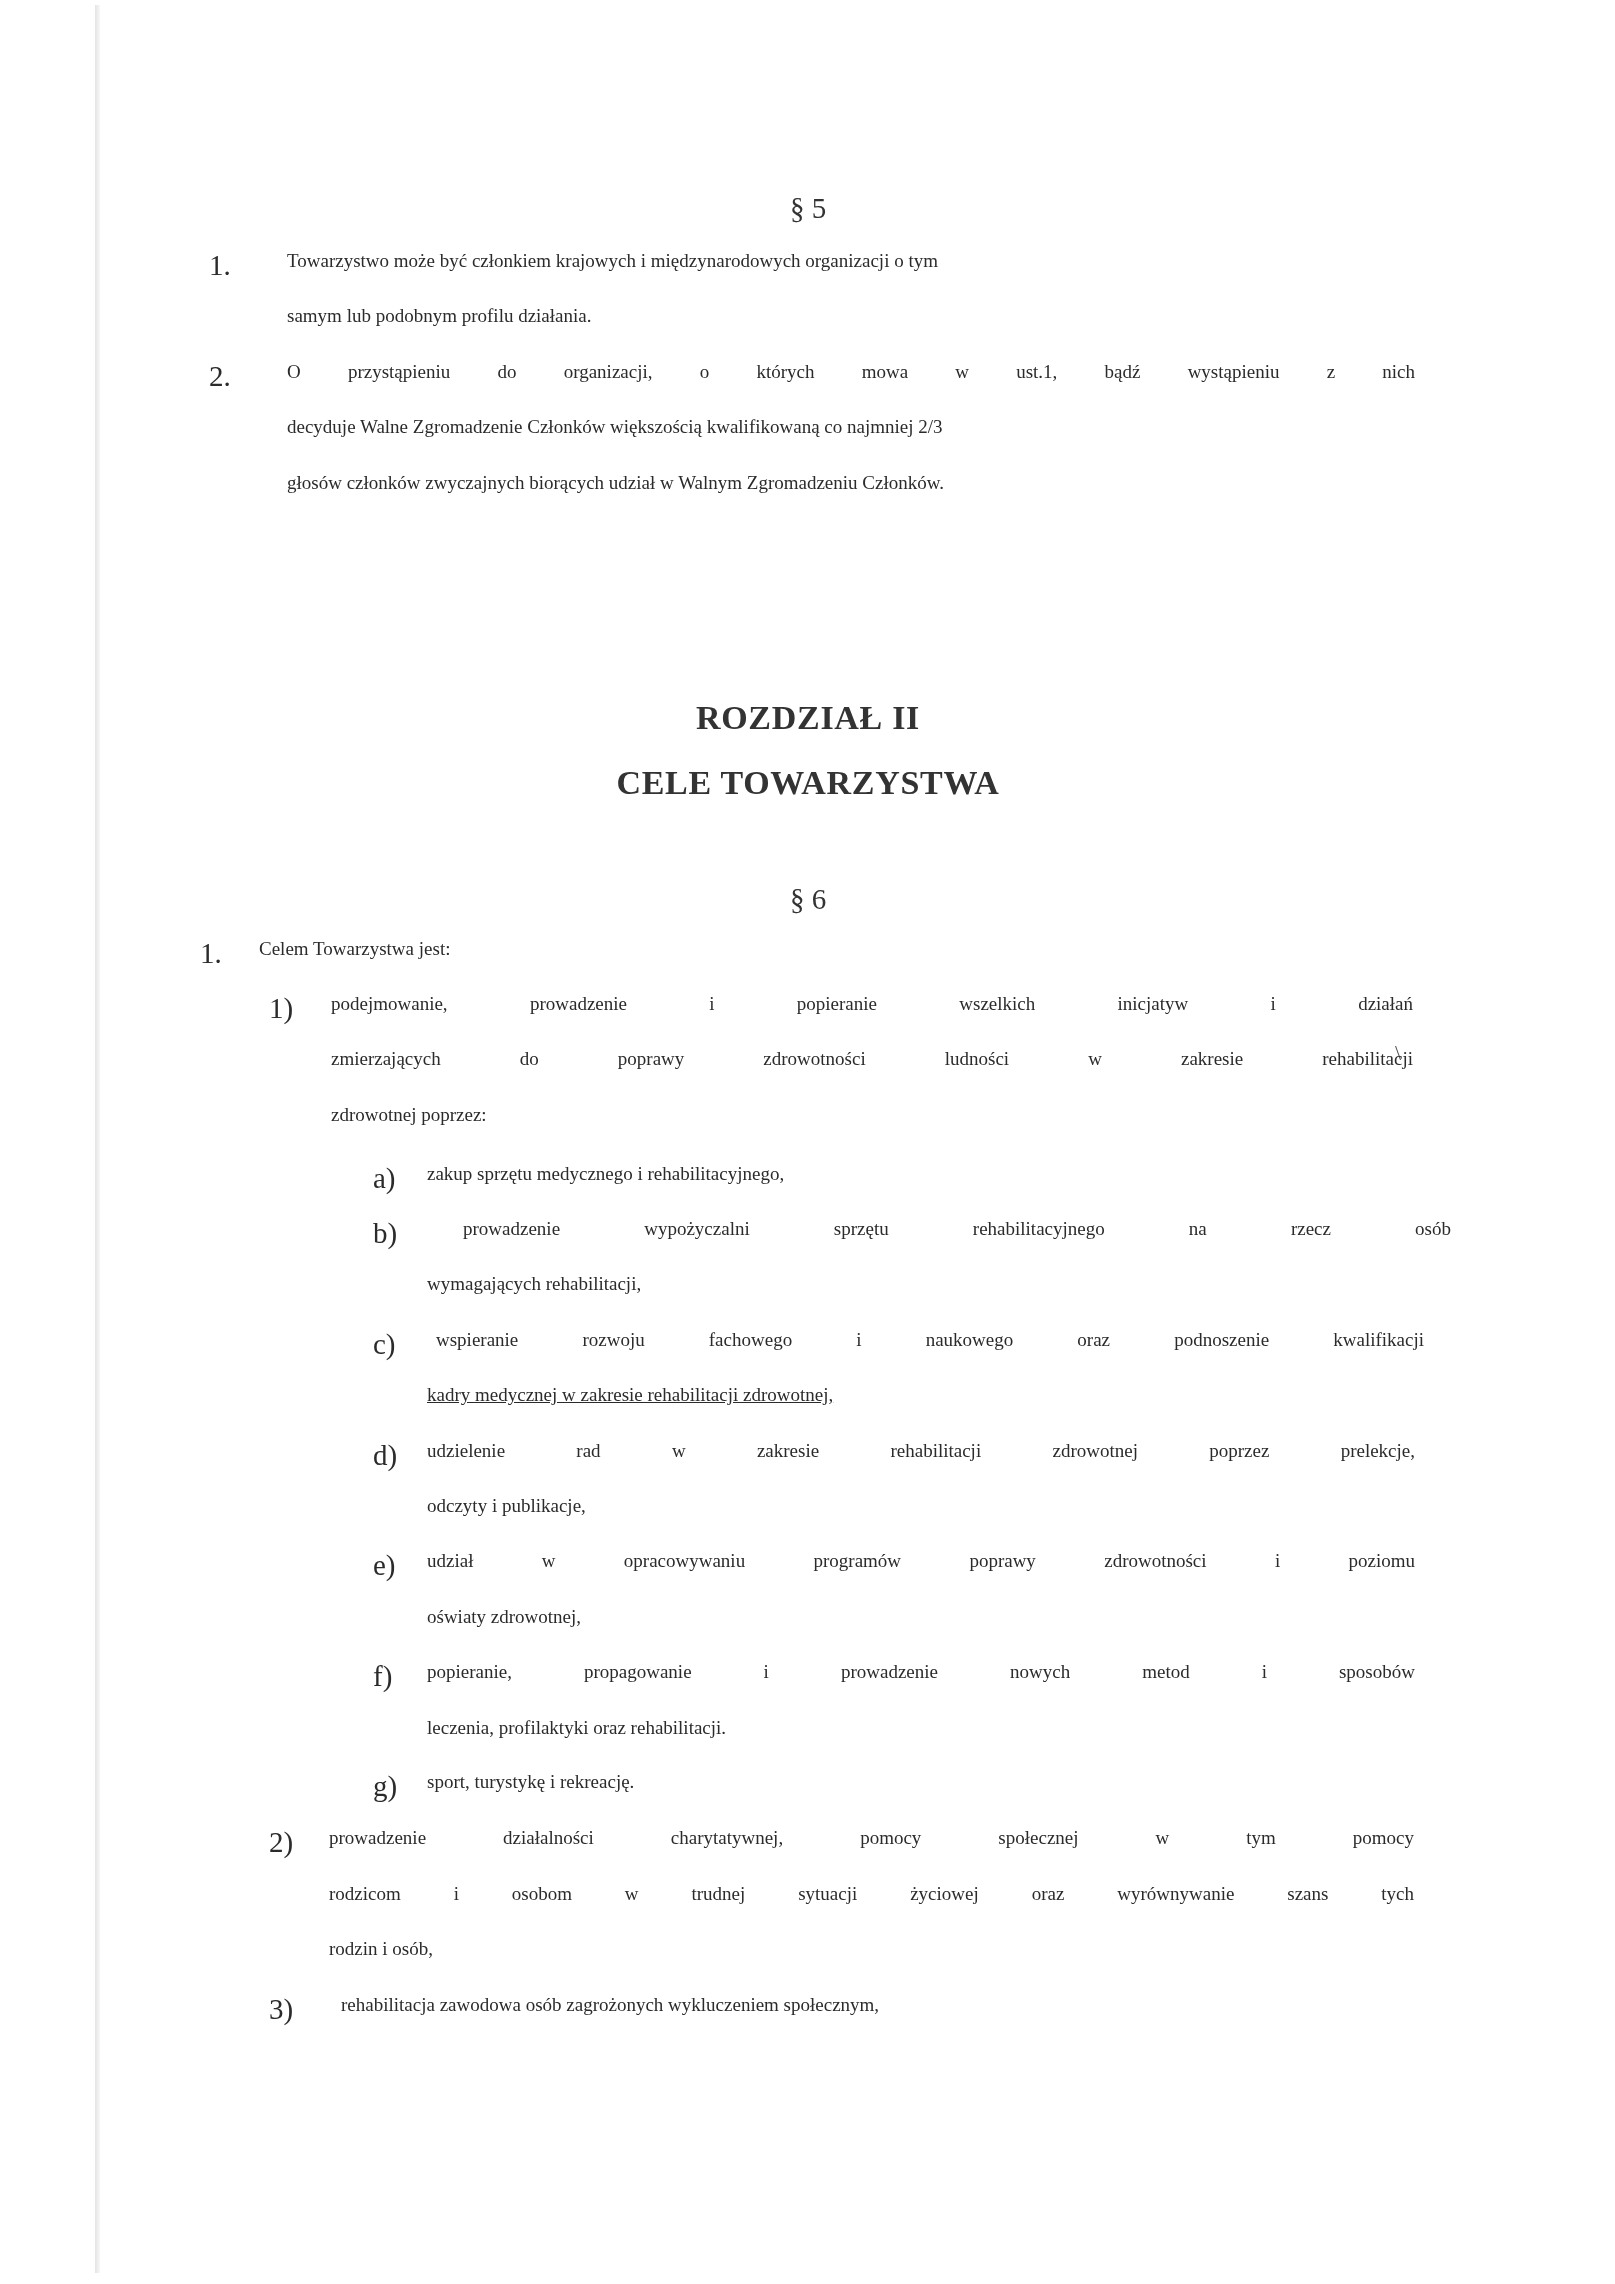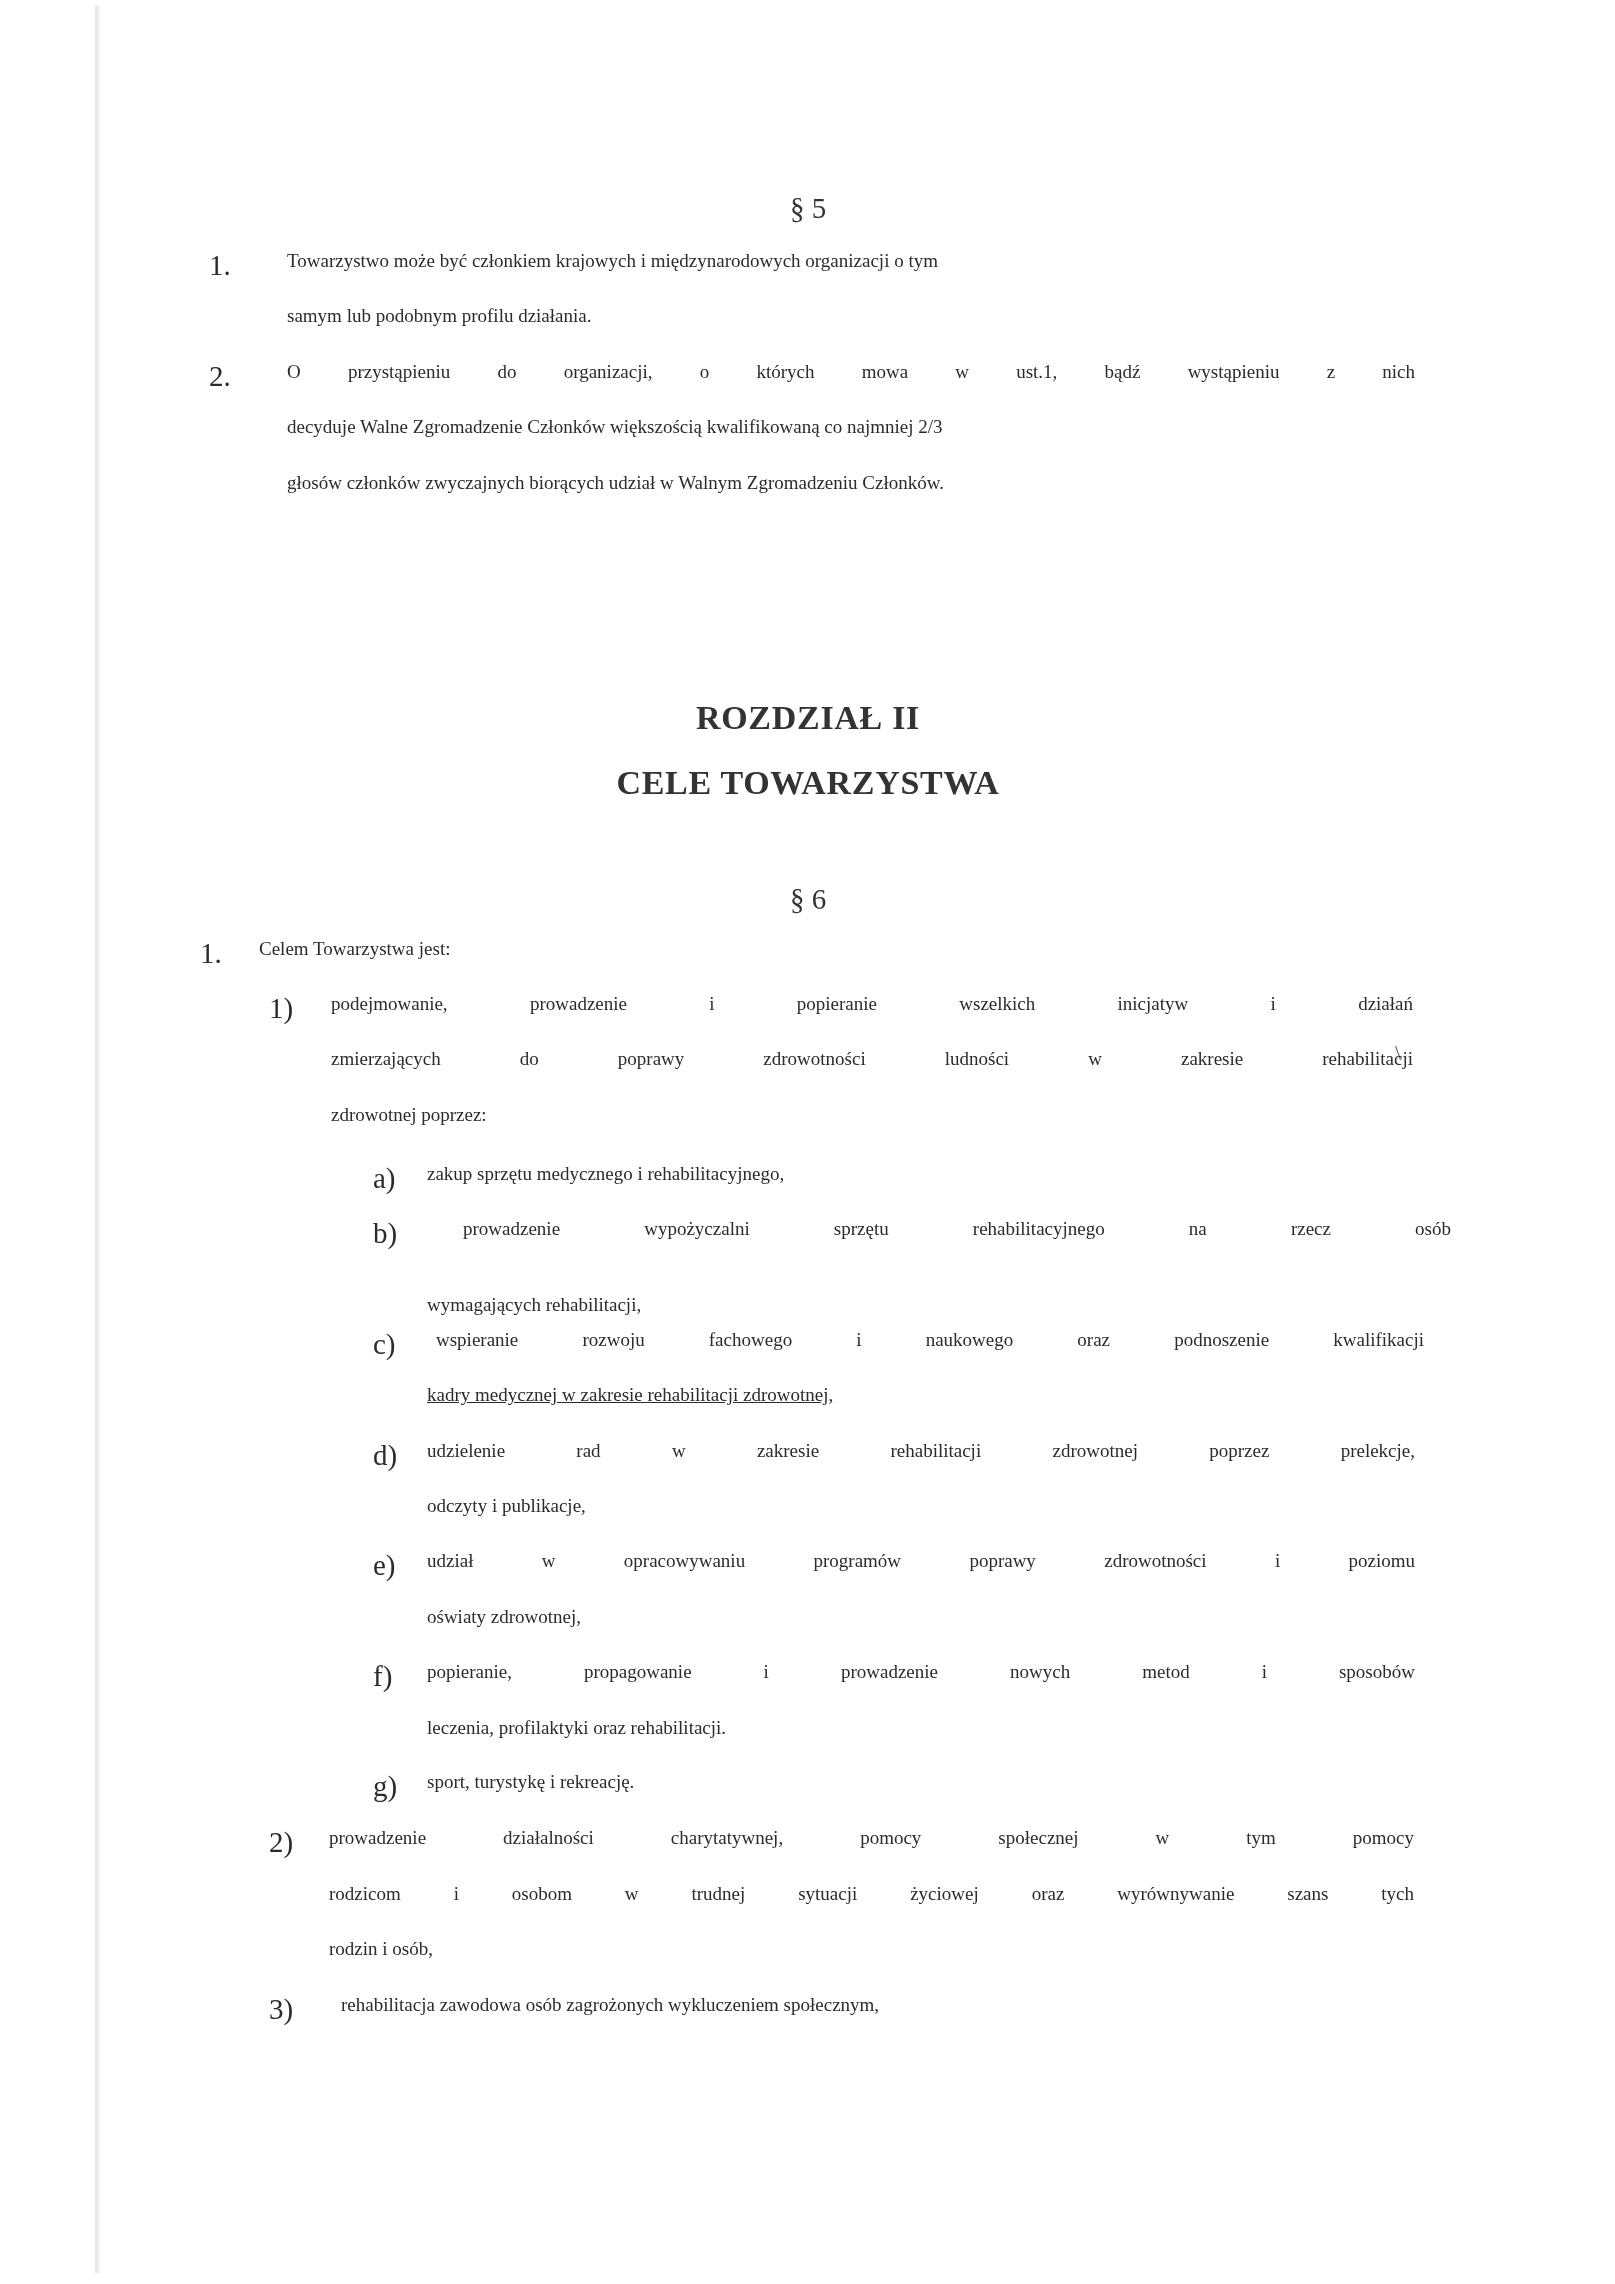--- a/index.html
+++ b/index.html
@@ -111,21 +111,21 @@
     <span class="line" style="left:331px; top:1105px;">zdrowotnej poprzez:</span>
 
     <div>
       <span class="num" style="left:373px; top:1164px;">a)</span>
       <span class="line" style="left:427px; top:1164px;">zakup sprzętu medycznego i rehabilitacyjnego,</span>
     </div>
 
     <div>
       <span class="num" style="left:373px; top:1219px;">b)</span>
       <span class="line justify" style="left:427px; top:1219px; width:988px;margin-left:36px;">prowadzenie wypożyczalni sprzętu rehabilitacyjnego na rzecz osób</span>
-      <span class="line" style="left:427px; top:1274px;margin-top:21px;">wymagających rehabilitacji,</span>
+      <span class="line" style="left:427px; top:1274px;">wymagających rehabilitacji,</span>
     </div>
 
     <div>
       <span class="num" style="left:373px; top:1330px;">c)</span>
       <span class="line justify" style="left:427px; top:1330px; width:988px;margin-left:9px;">wspieranie rozwoju fachowego i naukowego oraz podnoszenie kwalifikacji</span>
       <span class="line" style="left:427px; top:1385px;text-decoration:underline;">kadry medycznej w zakresie rehabilitacji zdrowotnej,</span>
     </div>
 
     <div>
       <span class="num" style="left:373px; top:1441px;">d)</span>

